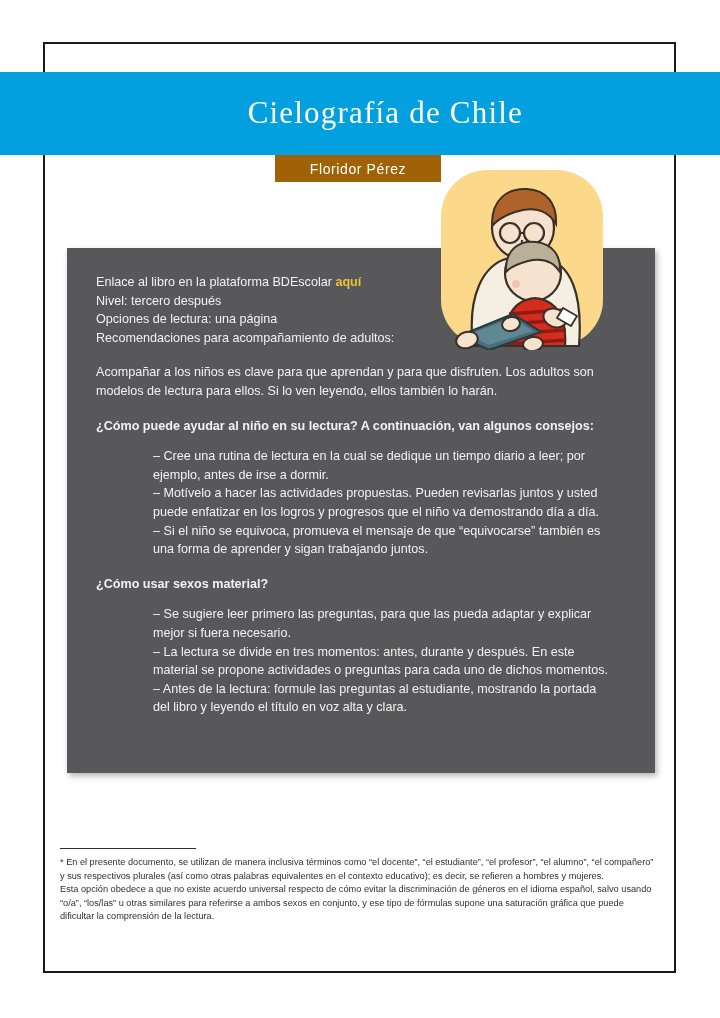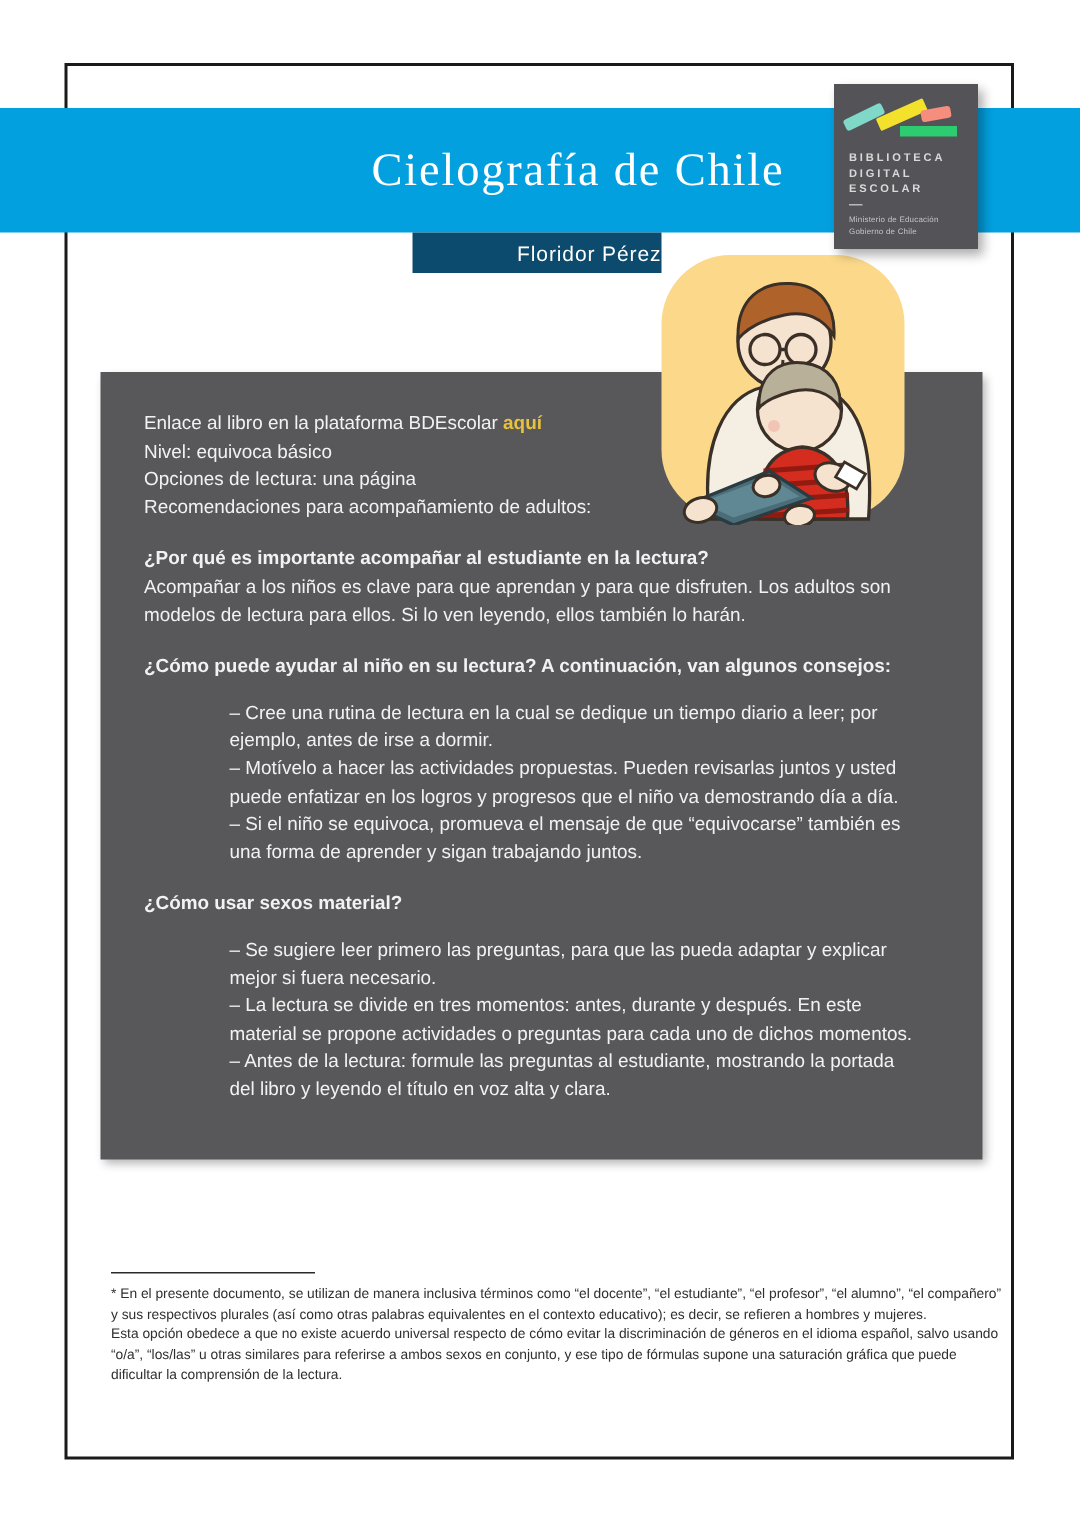--- a/index.html
+++ b/index.html
@@ -53,25 +53,25 @@
     white-space: nowrap;
   }
 
   
   .byline-tab {
     position: absolute;
     left: 275px;
     top: 155px;
     width: 166px;
     height: 27px;
-    background: #0c4a6e;
+    background: #a16207;
     z-index: 3;
     display: flex;
     align-items: center;
-    justify-content: flex-end;
+    justify-content: center;
   }
   .byline-text {
     color: #ffffff;
     font-size: 14px;
     letter-spacing: 0.6px;
     white-space: nowrap;
   }
 
   
   .logo-card {
@@ -170,21 +170,21 @@
   }
   .bullets li {
     margin: 0;
     padding: 0;
     max-width: 490px;
   }
 
   
   .footnote {
     position: absolute;
-    left: 74px;
+    left: 60px;
     top: 848px;
     width: 600px;
     z-index: 2;
   }
   .footnote-rule {
     width: 136px;
     height: 1.4px;
     background: #2b2b2b;
     margin-bottom: 7px;
   }
@@ -203,38 +203,20 @@
   <div class="page-frame"></div>
 
   <div class="title-banner">
     <div class="title-text">Cielografía de Chile</div>
   </div>
 
   <div class="byline-tab">
     <span class="byline-text">Floridor Pérez</span>
   </div>
 
-  <div class="logo-card">
-    <svg class="logo-marks" viewBox="0 0 96 36">
-      <rect x="6" y="12" width="28" height="8" rx="2" fill="#7fd8c8" transform="rotate(-26 20 16)"></rect>
-      <rect x="28" y="10" width="34" height="9" rx="1" fill="#f4e12c" transform="rotate(-24 45 14)"></rect>
-      <rect x="58" y="10" width="20" height="8" rx="2" fill="#f58e7c" transform="rotate(-10 68 14)"></rect>
-      <rect x="44" y="22" width="38" height="7" fill="#2ecc71"></rect>
-    </svg>
-    <div class="logo-words">
-      <div>BIBLIOTECA</div>
-      <div>DIGITAL</div>
-      <div>ESCOLAR</div>
-    </div>
-    <div class="logo-rule"></div>
-    <div class="logo-min">
-      <div>Ministerio de Educación</div>
-      <div>Gobierno de Chile</div>
-    </div>
-  </div>
 
   <svg class="illustration" viewBox="0 0 170 182">
     <rect x="4" y="2" width="162" height="176" rx="46" ry="46" fill="#fcd98a"></rect>
 
     <path d="M36 178 C30 128 46 96 72 90 L108 90 C134 96 146 126 142 178 Z" fill="#f4efe2" stroke="#3a3027" stroke-width="2.2"></path>
 
     <circle cx="86" cy="60" r="31" fill="#f6e3cf" stroke="#3a3027" stroke-width="2.2"></circle>
 
     <path d="M55 58 C54 30 72 20 90 21 C110 22 120 36 119 56 C112 44 100 39 86 42 C72 45 62 50 55 58 Z" fill="#b0622b" stroke="#3a3027" stroke-width="2"></path>
 
@@ -268,26 +250,25 @@
     <path d="M126 140 L140 148 L134 158 L120 150 Z" fill="#ffffff" stroke="#3a3027" stroke-width="1.8"></path>
   </svg>
 
   <div class="content-panel">
     <div class="panel-inner">
 
       <div class="meta-line short">
         <span>Enlace al libro en la plataforma BDEscolar</span>
         <span class="link-here">aquí</span>
       </div>
-      <div class="meta-line short">Nivel: equivoca básico</div>
+      <div class="meta-line short">Nivel: tercero después</div>
       <div class="meta-line short">Opciones de lectura: una página</div>
       <div class="meta-line short">Recomendaciones para acompañamiento de adultos:</div>
 
       <div class="qa-block">
-        <div class="qa-q">¿Por qué es importante acompañar al estudiante en la lectura?</div>
         <div class="qa-body narrow">Acompañar a los niños  es clave para que aprendan y para que disfruten. Los adultos son modelos de lectura para ellos. Si lo ven leyendo, ellos también lo harán.</div>
       </div>
 
       <div class="qa-block">
         <div class="qa-q">¿Cómo puede ayudar al niño en su lectura? A continuación, van algunos consejos:</div>
         <ul class="bullets">
           <li>– Cree una rutina de lectura en la cual se dedique un tiempo diario a leer; por ejemplo, antes de irse a dormir.</li>
           <li>– Motívelo a hacer las actividades propuestas. Pueden revisarlas juntos y usted puede enfatizar en los logros y progresos que el niño va demostrando día a día.</li>
           <li>– Si el niño se equivoca, promueva el mensaje de que “equivocarse” también es una forma de aprender y sigan trabajando juntos.</li>
         </ul>

